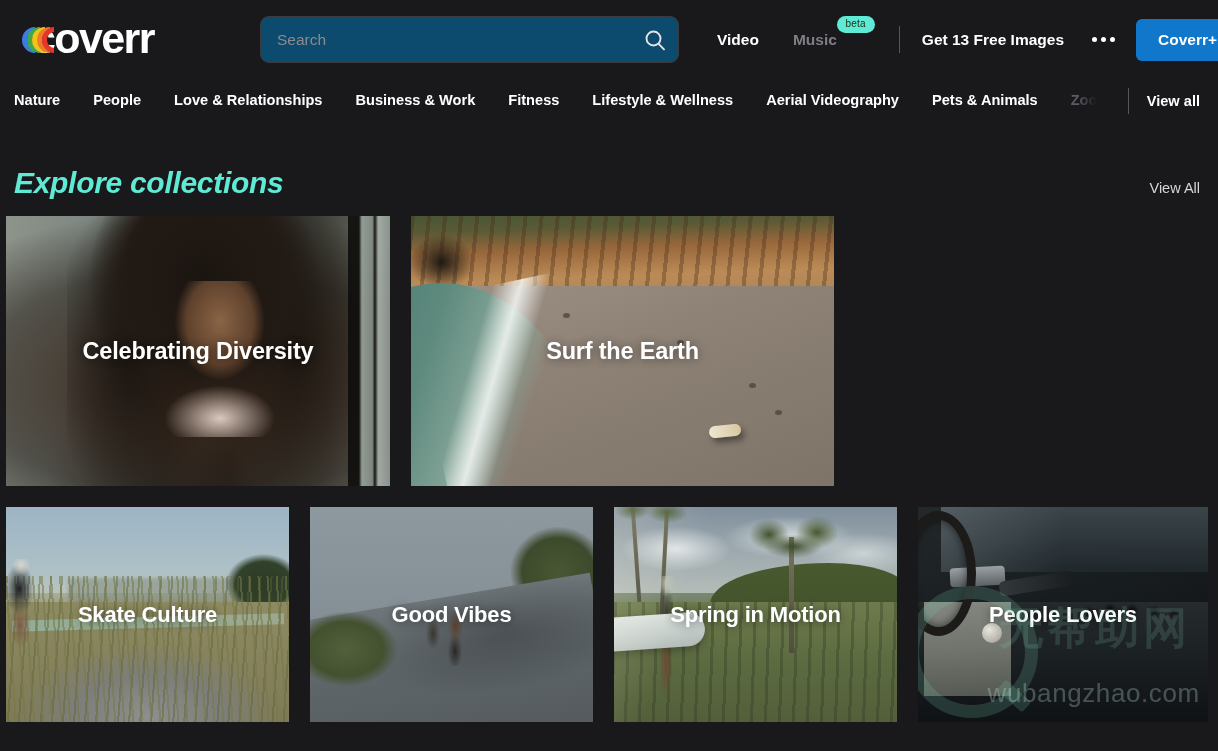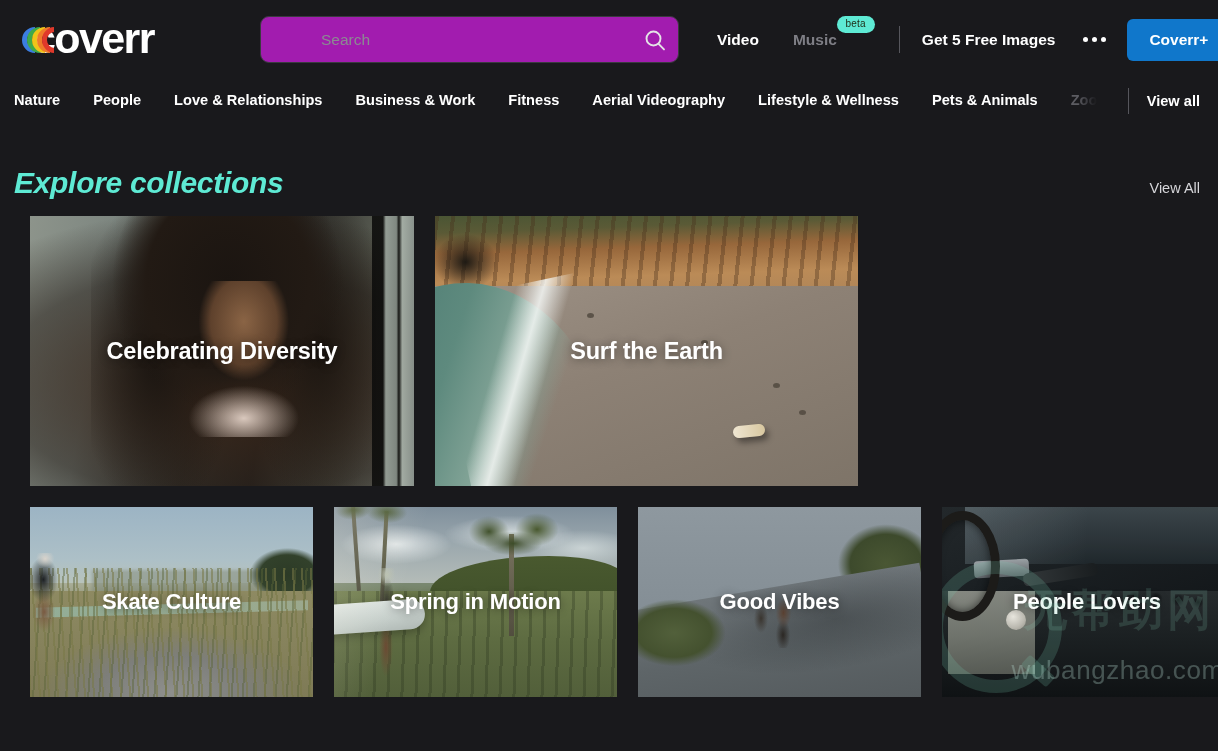--- a/index.html
+++ b/index.html
@@ -56,25 +56,24 @@
     font-family: "Liberation Sans", sans-serif;
   }
 
   .searchbox {
     position: relative;
     margin-left: 24px;
     width: 419px;
     height: 47px;
     border: 1px solid #3a3a3f;
     border-radius: 9px;
-    background: #a21caf;
-    display: flex;
-    align-items: center;
-    flex: none;
-    padding-left: 44px;
+    background: #0c4a6e;
+    display: flex;
+    align-items: center;
+    flex: none;
   }
   .searchbox input {
     flex: 1;
     height: 100%;
     background: transparent;
     border: none;
     outline: none;
     color: #e6e6e6;
     font-size: 15.5px;
     padding: 0 16px;
@@ -222,32 +221,32 @@
     font-style: italic;
   }
   .section-viewall {
     font-size: 14.5px;
     color: #d6d6da;
     cursor: pointer;
     padding-bottom: 4px;
   }
 
   
-  .grid-row { display: flex; padding: 0 30px; gap: 21px; }
+  .grid-row { display: flex; padding: 0 6px; gap: 21px; }
   .grid-row.row1 { margin-top: 16px; }
   .grid-row.row2 { margin-top: 21px; }
 
   .card {
     position: relative;
     overflow: hidden;
     cursor: pointer;
     flex: none;
   }
   .row1 .card { height: 270px; }
-  .row2 .card { height: 190px; }
+  .row2 .card { height: 215px; }
 
   .card .art { position: absolute; inset: 0; }
   .card .label {
     position: absolute;
     left: 0; right: 0;
     top: 50%;
     transform: translateY(-50%);
     text-align: center;
     font-size: 23.5px;
     font-weight: 700;
@@ -508,39 +507,39 @@
       </span>
     </div>
 
     <div class="nav-main">
       <span class="nav-link">Video</span>
       <span class="nav-music-wrap">
         <span class="nav-link muted">Music</span>
         <span class="beta-badge">beta</span>
       </span>
       <span class="vdivider"></span>
-      <span class="nav-free">Get 5 Free Images</span>
+      <span class="nav-free">Get 13 Free Images</span>
       <span class="dots-btn">
           <i></i>
           <i></i>
           <i></i>
         </span>
       <button class="cta-btn">Coverr+</button>
     </div>
   </div>
 
   <div class="catbar">
     <div class="cat-scroll">
       <span class="cat-item">Nature</span>
       <span class="cat-item">People</span>
       <span class="cat-item">Love &amp; Relationships</span>
       <span class="cat-item">Business &amp; Work</span>
       <span class="cat-item">Fitness</span>
+      <span class="cat-item">Lifestyle &amp; Wellness</span>
       <span class="cat-item">Aerial Videography</span>
-      <span class="cat-item">Lifestyle &amp; Wellness</span>
       <span class="cat-item">Pets &amp; Animals</span>
       <span class="cat-item fading">Zoo</span>
     </div>
     <span class="cat-divider"></span>
     <span class="cat-viewall">View all</span>
   </div>
 
   <div class="section-head">
     <div class="section-title">Explore collections</div>
     <div class="section-viewall">View All</div>
@@ -582,45 +581,45 @@
         <div class="pine"></div>
         <div class="bowl"></div>
         <div class="bowl-rim"></div>
         <div class="grass"></div>
         <div class="skater"></div>
       </div>
       <div class="label">Skate Culture</div>
     </div>
 
     <div class="card" style="width:283px">
+      <div class="art art-vibes">
+        <div class="sky"></div>
+        <div class="bush-r"></div>
+        <div class="road"></div>
+        <div class="bush-l"></div>
+        <div class="sk2"></div>
+        <div class="sk1"></div>
+      </div>
+      <div class="label">Good Vibes</div>
+    </div>
+
+    <div class="card" style="width:283px">
       <div class="art art-spring">
         <div class="sky"></div>
         <div class="clouds"></div>
         <div class="hill"></div>
         <div class="field"></div>
         <div class="palm2"></div>
         <div class="palm1"></div>
         <div class="palm3"></div>
         <div class="carrier"></div>
         <div class="board"></div>
         <div class="flare"></div>
       </div>
       <div class="label">Spring in Motion</div>
-    </div>
-
-    <div class="card" style="width:283px">
-      <div class="art art-vibes">
-        <div class="sky"></div>
-        <div class="bush-r"></div>
-        <div class="road"></div>
-        <div class="bush-l"></div>
-        <div class="sk2"></div>
-        <div class="sk1"></div>
-      </div>
-      <div class="label">Good Vibes</div>
     </div>
 
     <div class="card" style="width:290px">
       <div class="art art-wheels">
         <div class="windshield"></div>
         <div class="dash"></div>
         <div class="panel"></div>
         <div class="column"></div>
         <div class="wheel"></div>
         <div class="stick"></div>

